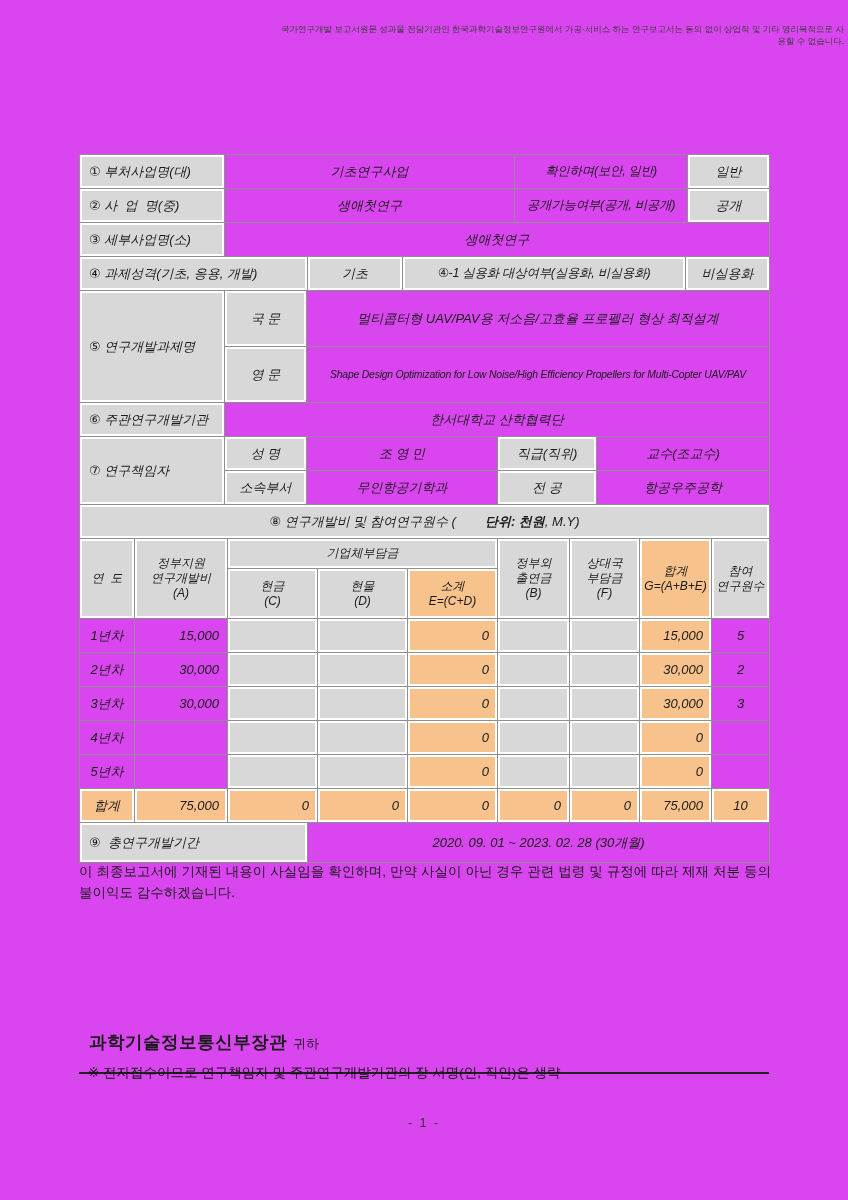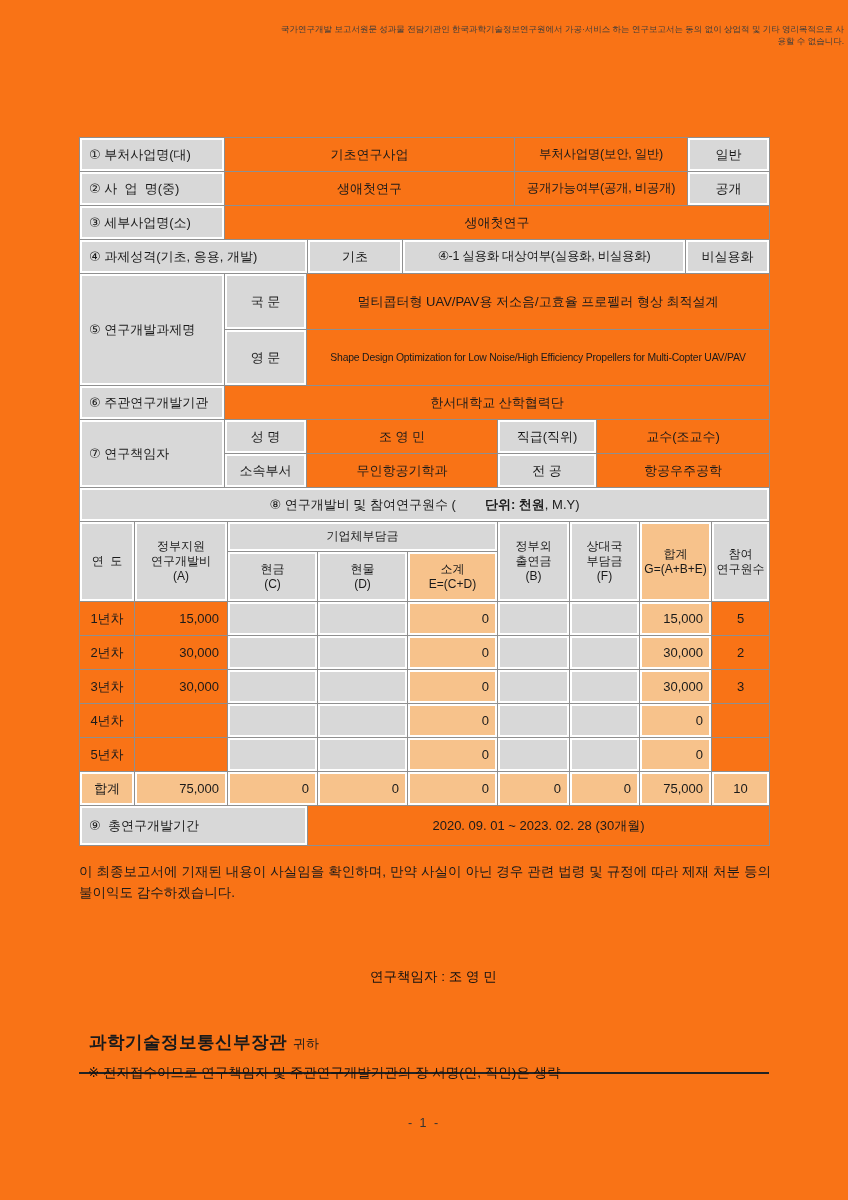--- a/index.html
+++ b/index.html
@@ -1,34 +1,34 @@
 <!DOCTYPE html>
 <html><head>
 <meta charset="utf-8">
 <style>
   * { margin: 0; padding: 0; box-sizing: border-box; }
   html,body { background: #ffffff; }
   .page {
     position: relative;
     width: 848px; height: 1200px;
-    background: #f97316;
+    background: #d946ef;
     font-family: "Liberation Sans", "DejaVu Sans", sans-serif;
     color: #1a1a1a;
     overflow: hidden;
   }
   .disclaimer {
     position: absolute; top: 24px; right: 4px; left: 280px;
     font-size: 8.5px; color: #3c3c3c; text-align: right; letter-spacing: 0px;
   }
   .title {
     position: absolute; top: 92px; left: 0; width: 100%;
     text-align: center; font-size: 27px; font-weight: 500; letter-spacing: 4px;
     color: #111;
   }
-  .tables { position: absolute; left: 79px; top: 138px; width: 690px; }
+  .tables { position: absolute; left: 79px; top: 155px; width: 690px; font-style: italic; }
   table.t { border-collapse: collapse; table-layout: fixed; width: 690px; margin-top: -1px; }
   .t td {
     border: 1px solid #8f8f8f;
     font-size: 13px; color: #1a1a1a;
     text-align: center; vertical-align: middle;
     padding: 0 4px; overflow: hidden;
   }
   td.lab { background: #d8d8d8; text-align: left; padding-left: 9px; box-shadow: inset 0 0 0 2px #fff; }
   td.gray { background: #d8d8d8; box-shadow: inset 0 0 0 2px #fff; }
   td.org  { background: #f7c28b; box-shadow: inset 0 0 0 2px #fff; }
@@ -73,21 +73,21 @@
       <colgroup>
           <col style="width:145px">
           <col style="width:290px">
           <col style="width:173px">
           <col style="width:82px">
         </colgroup>
       <tbody>
           <tr class="h34">
         <td class="lab pre">① 부처사업명(대)</td>
         <td>기초연구사업</td>
-        <td class="sublab">부처사업명(보안, 일반)</td>
+        <td class="sublab">확인하며(보안, 일반)</td>
         <td class="gray">일반</td>
       </tr>
       <tr class="h34">
         <td class="lab pre">② 사  업  명(중)</td>
         <td>생애첫연구</td>
         <td class="sublab">공개가능여부(공개, 비공개)</td>
         <td class="gray">공개</td>
       </tr>
     </tbody>
       </table>
@@ -308,21 +308,20 @@
         <td class="lab pre">⑨  총연구개발기간</td>
         <td>2020. 09. 01 ~ 2023. 02. 28 (30개월)</td>
       </tr>
     </tbody>
       </table>
 
   </div>
 
   <div class="confirm">이 최종보고서에 기재된 내용이 사실임을 확인하며, 만약 사실이 아닌 경우 관련 법령 및 규정에 따라 제재 처분 등의 불이익도 감수하겠습니다.</div>
 
-  <div class="sig sig-pi">연구책임자 : 조 영 민</div>
 
   <div class="minister-line">
     <span class="big">과학기술정보통신부장관</span><span class="small">귀하</span>
   </div>
 
   <div class="note">※ 전자접수이므로 연구책임자 및 주관연구개발기관의 장 서명(인, 직인)은 생략</div>
 
   <div class="pageno">- 1 -</div>
 
 </div>

